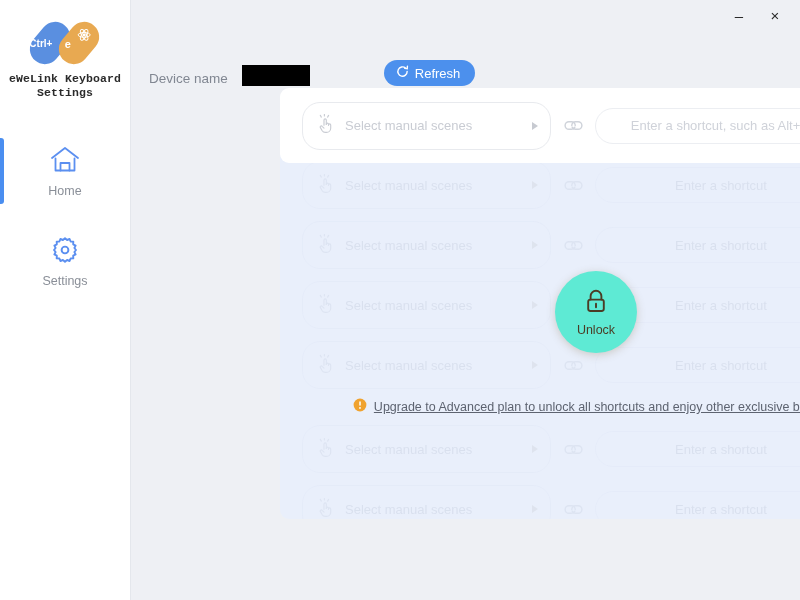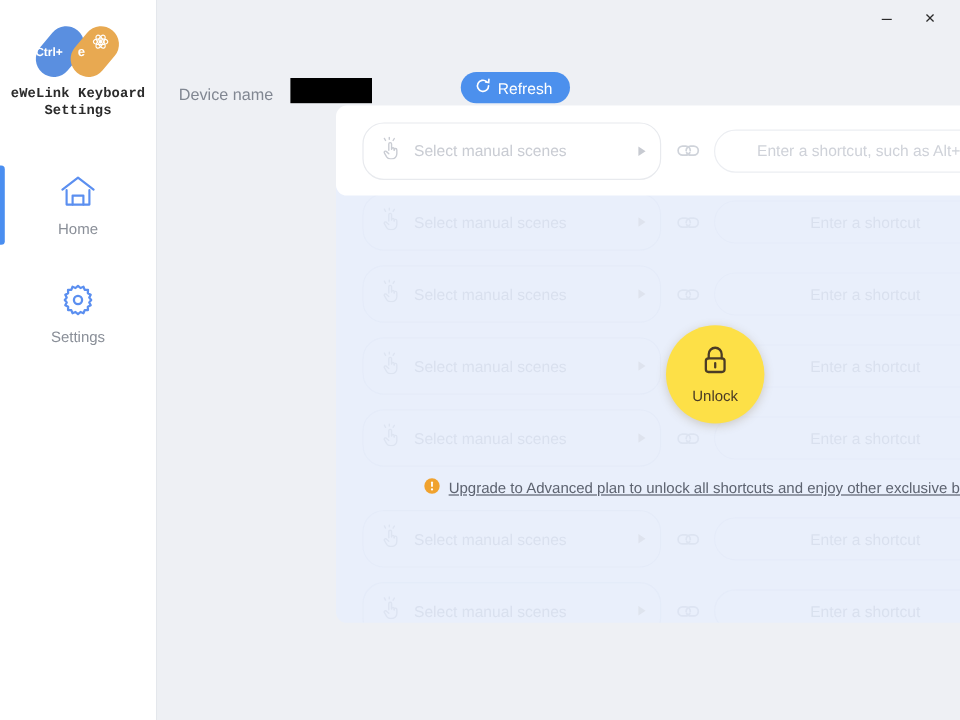--- a/index.html
+++ b/index.html
@@ -291,21 +291,21 @@
     white-space: nowrap;
   }
 
   .unlock-btn {
     position: absolute;
     left: 424px;
     top: 271px;
     width: 82px;
     height: 82px;
     border-radius: 50%;
-    background: #fde047;
+    background: #5eead4;
     display: flex;
     flex-direction: column;
     align-items: center;
     justify-content: center;
     gap: 3px;
     z-index: 6;
     cursor: pointer;
     box-shadow: 0 2px 8px rgba(120, 90, 45, 0.25);
   }
   .unlock-label {

